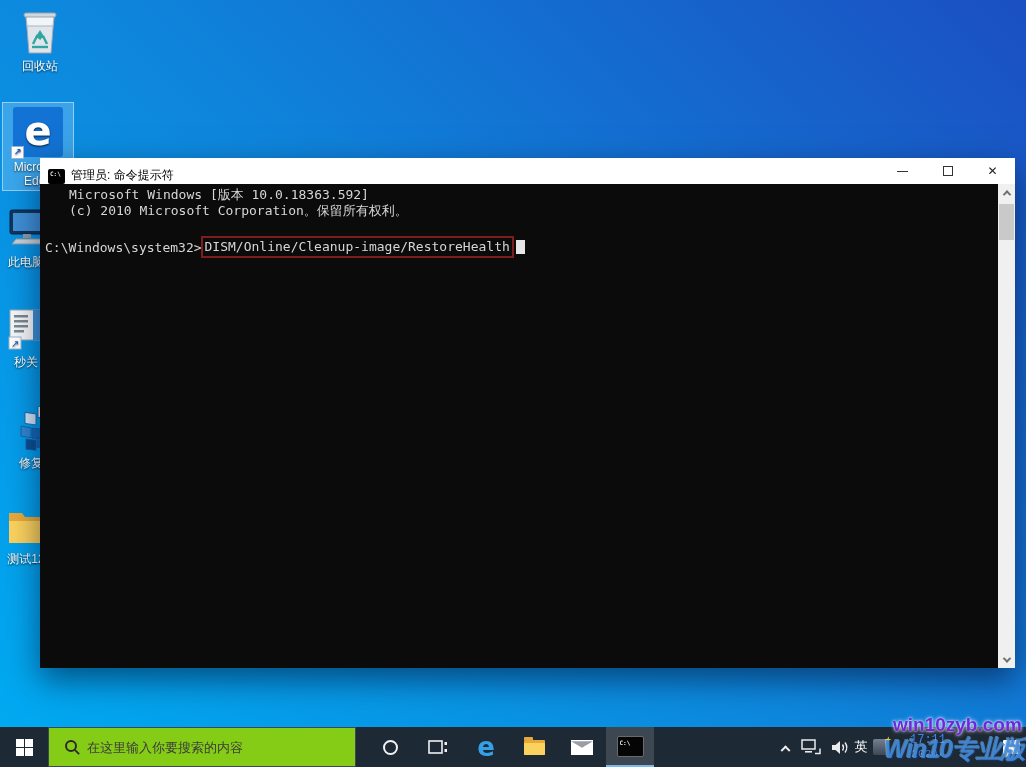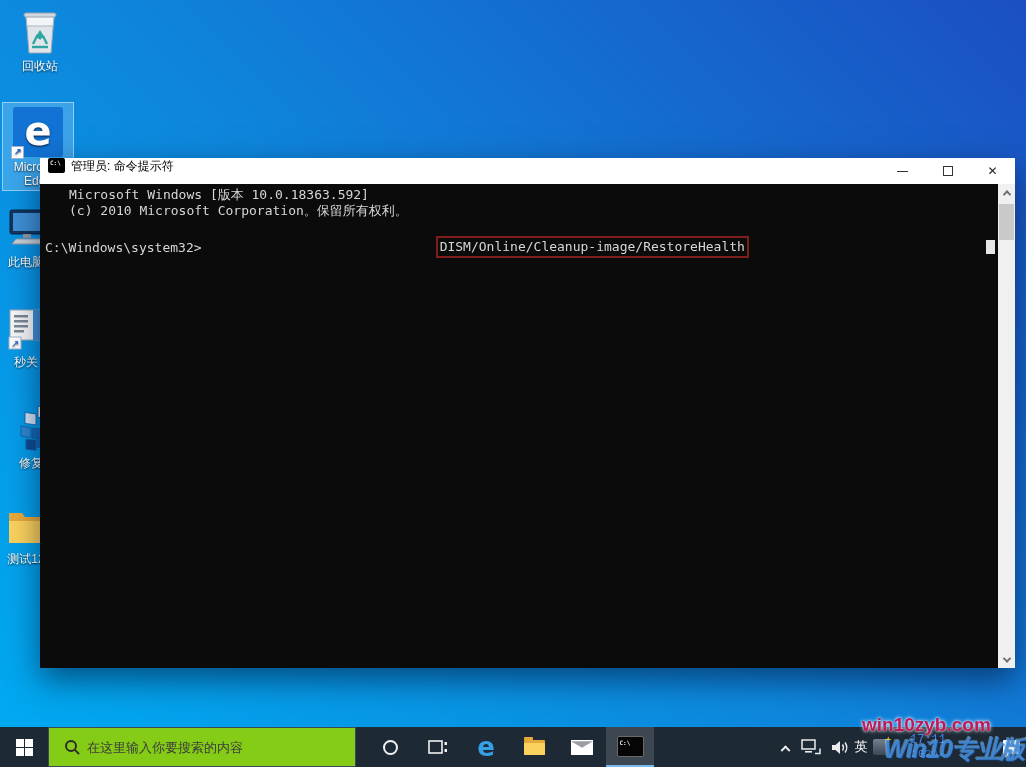--- a/index.html
+++ b/index.html
@@ -24,37 +24,37 @@
   #icon-test { left:0; top:505px; width:52px; }
   .edge-tile { width:50px; height:50px; margin:0 auto; background:#1273d4; border-radius:3px;
                color:#fff; font:700 40px "DejaVu Sans", sans-serif; line-height:48px; position:relative; }
   .sc-arrow { position:absolute; left:-2px; bottom:-2px; width:13px; height:13px; background:#fff;
               border:1px solid #9db4cc; font-size:9px; line-height:11px; color:#1b5fd0; }
 
   
   #cmd-window { position:absolute; left:40px; top:158px; width:975px; height:510px; z-index:10;
                 box-shadow:0 12px 30px rgba(0,0,25,.5); background:#0b0b0b; }
   #cmd-titlebar { position:absolute; left:0; top:0; right:0; height:26px; background:#fff;
-                  display:flex; align-items:flex-start; }
+                  display:flex; align-items:flex-end; }
   .cmd-mini-icon { width:17px; height:15px; background:#000; border-radius:2px; margin:0 6px 0 8px;
                    color:#e8e8e8; font:700 6px "DejaVu Sans Mono", monospace; line-height:8px;
                    padding:1px 0 0 2px; flex:none; }
   #cmd-title { font-size:12px; color:#000; }
   #win-controls { margin-left:auto; display:flex; height:100%; }
   .win-btn { width:45px; height:100%; display:flex; align-items:center; justify-content:center;
              color:#222; font-size:12px; }
   .glyph-min { width:11px; height:1px; background:#333; display:block; }
   .glyph-max { width:10px; height:10px; border:1px solid #333; display:block; }
 
   #console { position:absolute; left:0; top:26px; right:0; bottom:0; background:#0b0b0b;
              font-family:"DejaVu Sans Mono", monospace; font-size:13px; color:#d6d6d6;
              padding:3px 20px 0 5px; }
   .con-line { height:16px; line-height:16px; white-space:pre;margin-left:24px; }
   .con-blank { height:16px; }
-  #prompt-line { height:24px; display:flex; align-items:center; white-space:pre;justify-content:space-between; }
+  #prompt-line { height:24px; display:flex; align-items:center; white-space:pre; }
   .cmd-box { border:2px solid #7f1d1d; padding:0 2px; margin-left:-1px; line-height:18px; }
   .cursor-block { display:inline-block; width:9px; height:14px; background:#e6e6e6; margin-left:2px; }
 
   
   #v-scrollbar { position:absolute; right:0; top:26px; bottom:0; width:17px; background:#f0f0f0; z-index:11; }
   .sb-arrow { position:absolute; left:0; width:17px; height:17px; display:flex; align-items:center; justify-content:center; }
   .sb-arrow i { width:6px; height:6px; border-left:2px solid #6e6e6e; border-top:2px solid #6e6e6e; display:block; }
   #sb-up { top:0; } #sb-up i { transform:rotate(45deg) translate(1px,1px); }
   #sb-down { bottom:0; } #sb-down i { transform:rotate(225deg) translate(1px,1px); }
   #sb-thumb { position:absolute; left:1px; top:20px; width:15px; height:36px; background:#c9c9c9; }
@@ -99,22 +99,22 @@
   .ime-tile { width:16px; height:16px; border-radius:2px; background:linear-gradient(#74808f,#3c4857); position:relative; }
   .ime-tile::after { content:"★"; position:absolute; right:-2px; top:-4px; color:#f7c322; font-size:9px; }
   #tray-clock { left:-131px; width:66px; flex-direction:column; color:#3b82f6; font-size:12px; line-height:14px;font-family:Liberation Mono, monospace; }
   #tray-clock .date { font-size:11px; }
   #tray-notif { left:-30px; width:30px; }
   .notif-glyph { width:17px; height:14px; background:#fff; border-radius:1px; position:relative; }
   .notif-glyph::after { content:""; position:absolute; left:2px; bottom:-4px; width:0; height:0;
                         border-top:4px solid #fff; border-right:5px solid transparent; }
 
   
-  #wm-site { position:absolute; left:838px; top:714px; z-index:30; font:700 19px "Liberation Sans", sans-serif;
-             color:#be185d; letter-spacing:0; text-shadow:0 0 2px #fff, 0 0 4px rgba(255,255,255,.9);padding-left:24px; }
+  #wm-site { position:absolute; left:869px; top:714px; z-index:30; font:700 19px "Liberation Sans", sans-serif;
+             color:#6d28d9; letter-spacing:0; text-shadow:0 0 2px #fff, 0 0 4px rgba(255,255,255,.9);padding-left:24px; }
   #wm-brand { position:absolute; left:884px; top:733px; z-index:30; font:700 italic 25px "Liberation Sans", sans-serif;
               color:rgba(66,140,219,.85); letter-spacing:-1px; white-space:nowrap;
               text-shadow:1px 1px 0 rgba(18,60,130,.55), -1px -1px 0 rgba(150,210,255,.45); }
 </style>
 </head>
 <body>
 
 <div class="desk-icon" id="icon-recycle">
   <span class="glyph">
     <svg width="44" height="50" viewBox="0 0 44 50">

